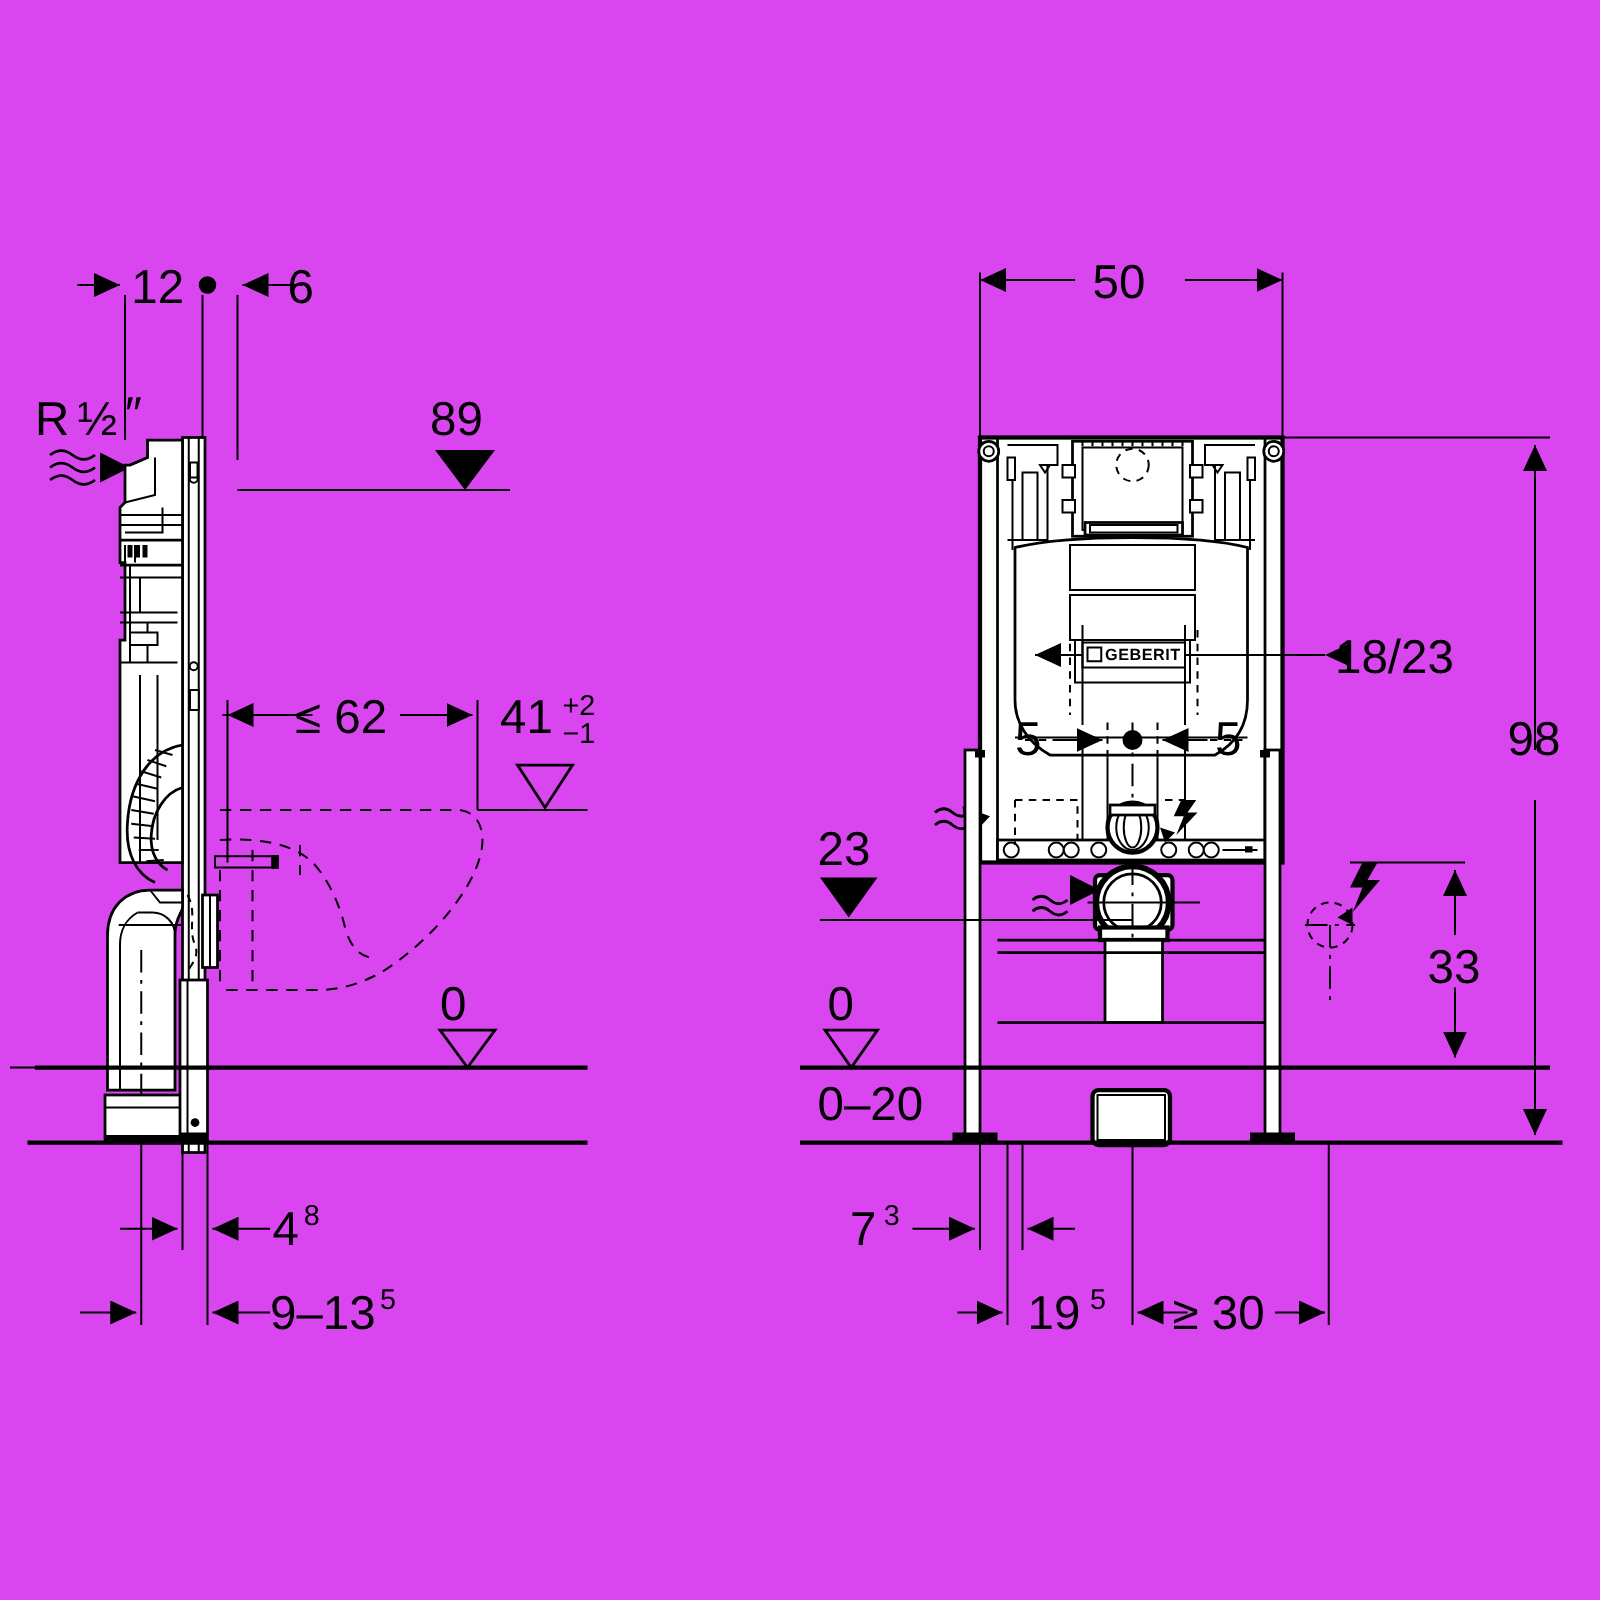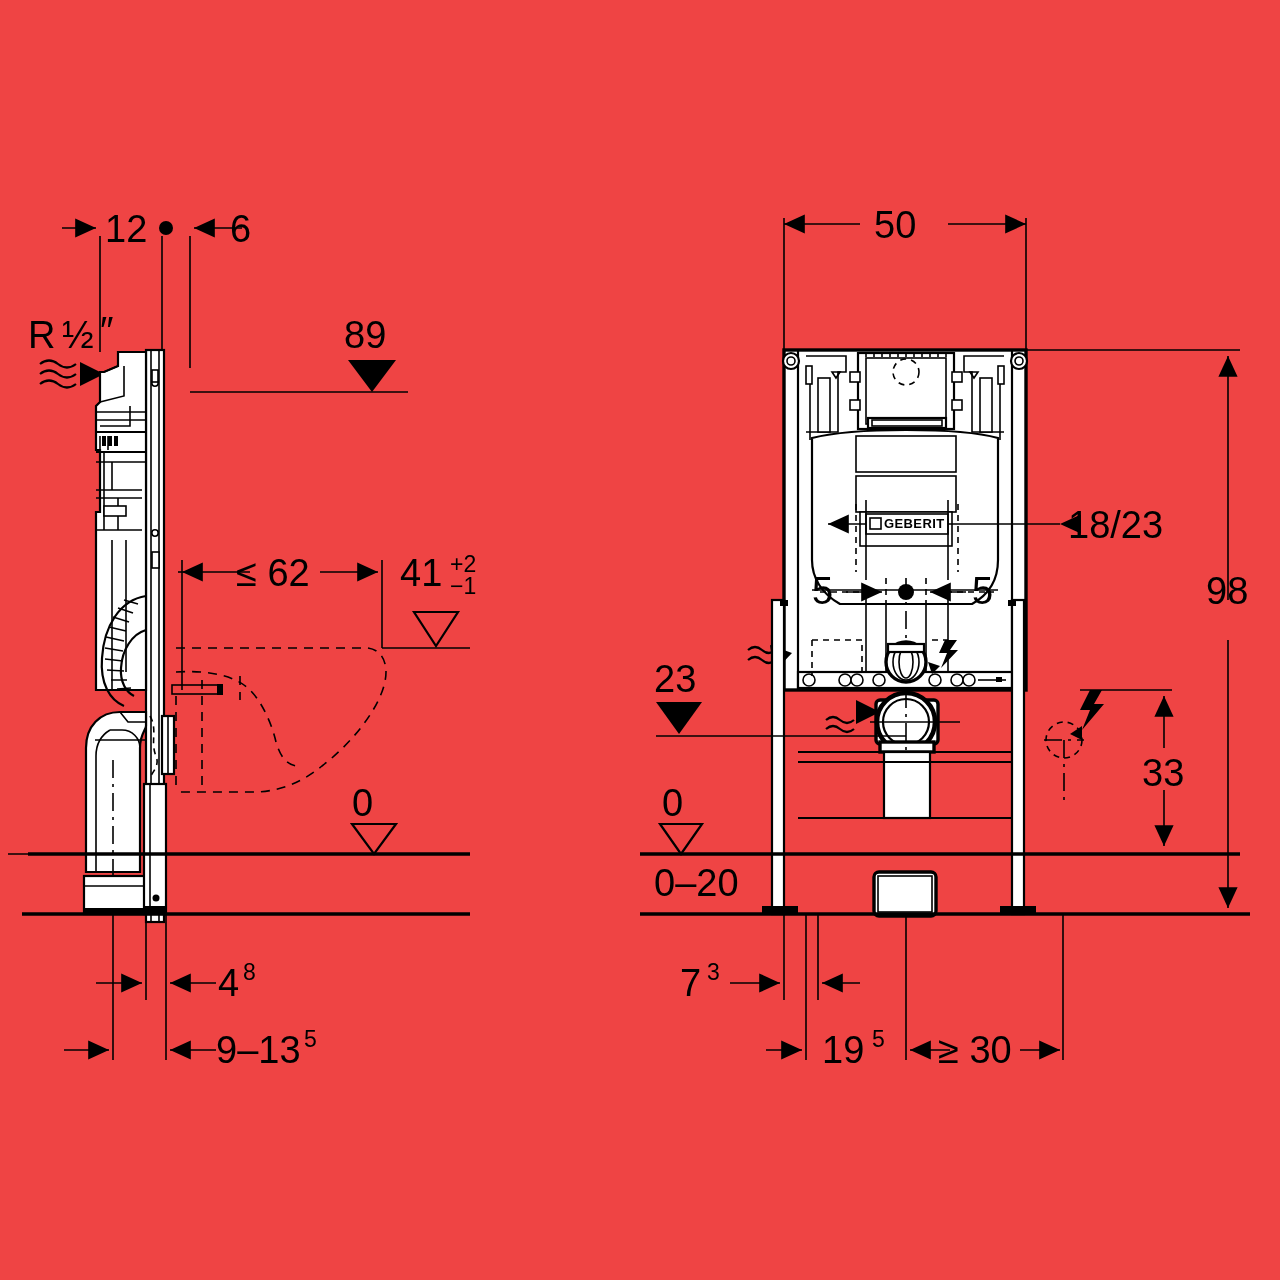--- a/index.html
+++ b/index.html
@@ -4,21 +4,21 @@
 <style>
   html, body {
     margin: 0;
     padding: 0;
     background: #ffffff;
   }
   #sheet {
     position: relative;
     width: 1280px;
     height: 1280px;
-    background: #ef4444;
+    background: #d946ef;
     font-family: "Liberation Sans", sans-serif;
     overflow: hidden;
   }
   #sheet svg {
     position: absolute;
     left: 0;
     top: 0;
   }
   text {
     font-family: "Liberation Sans", sans-serif;

